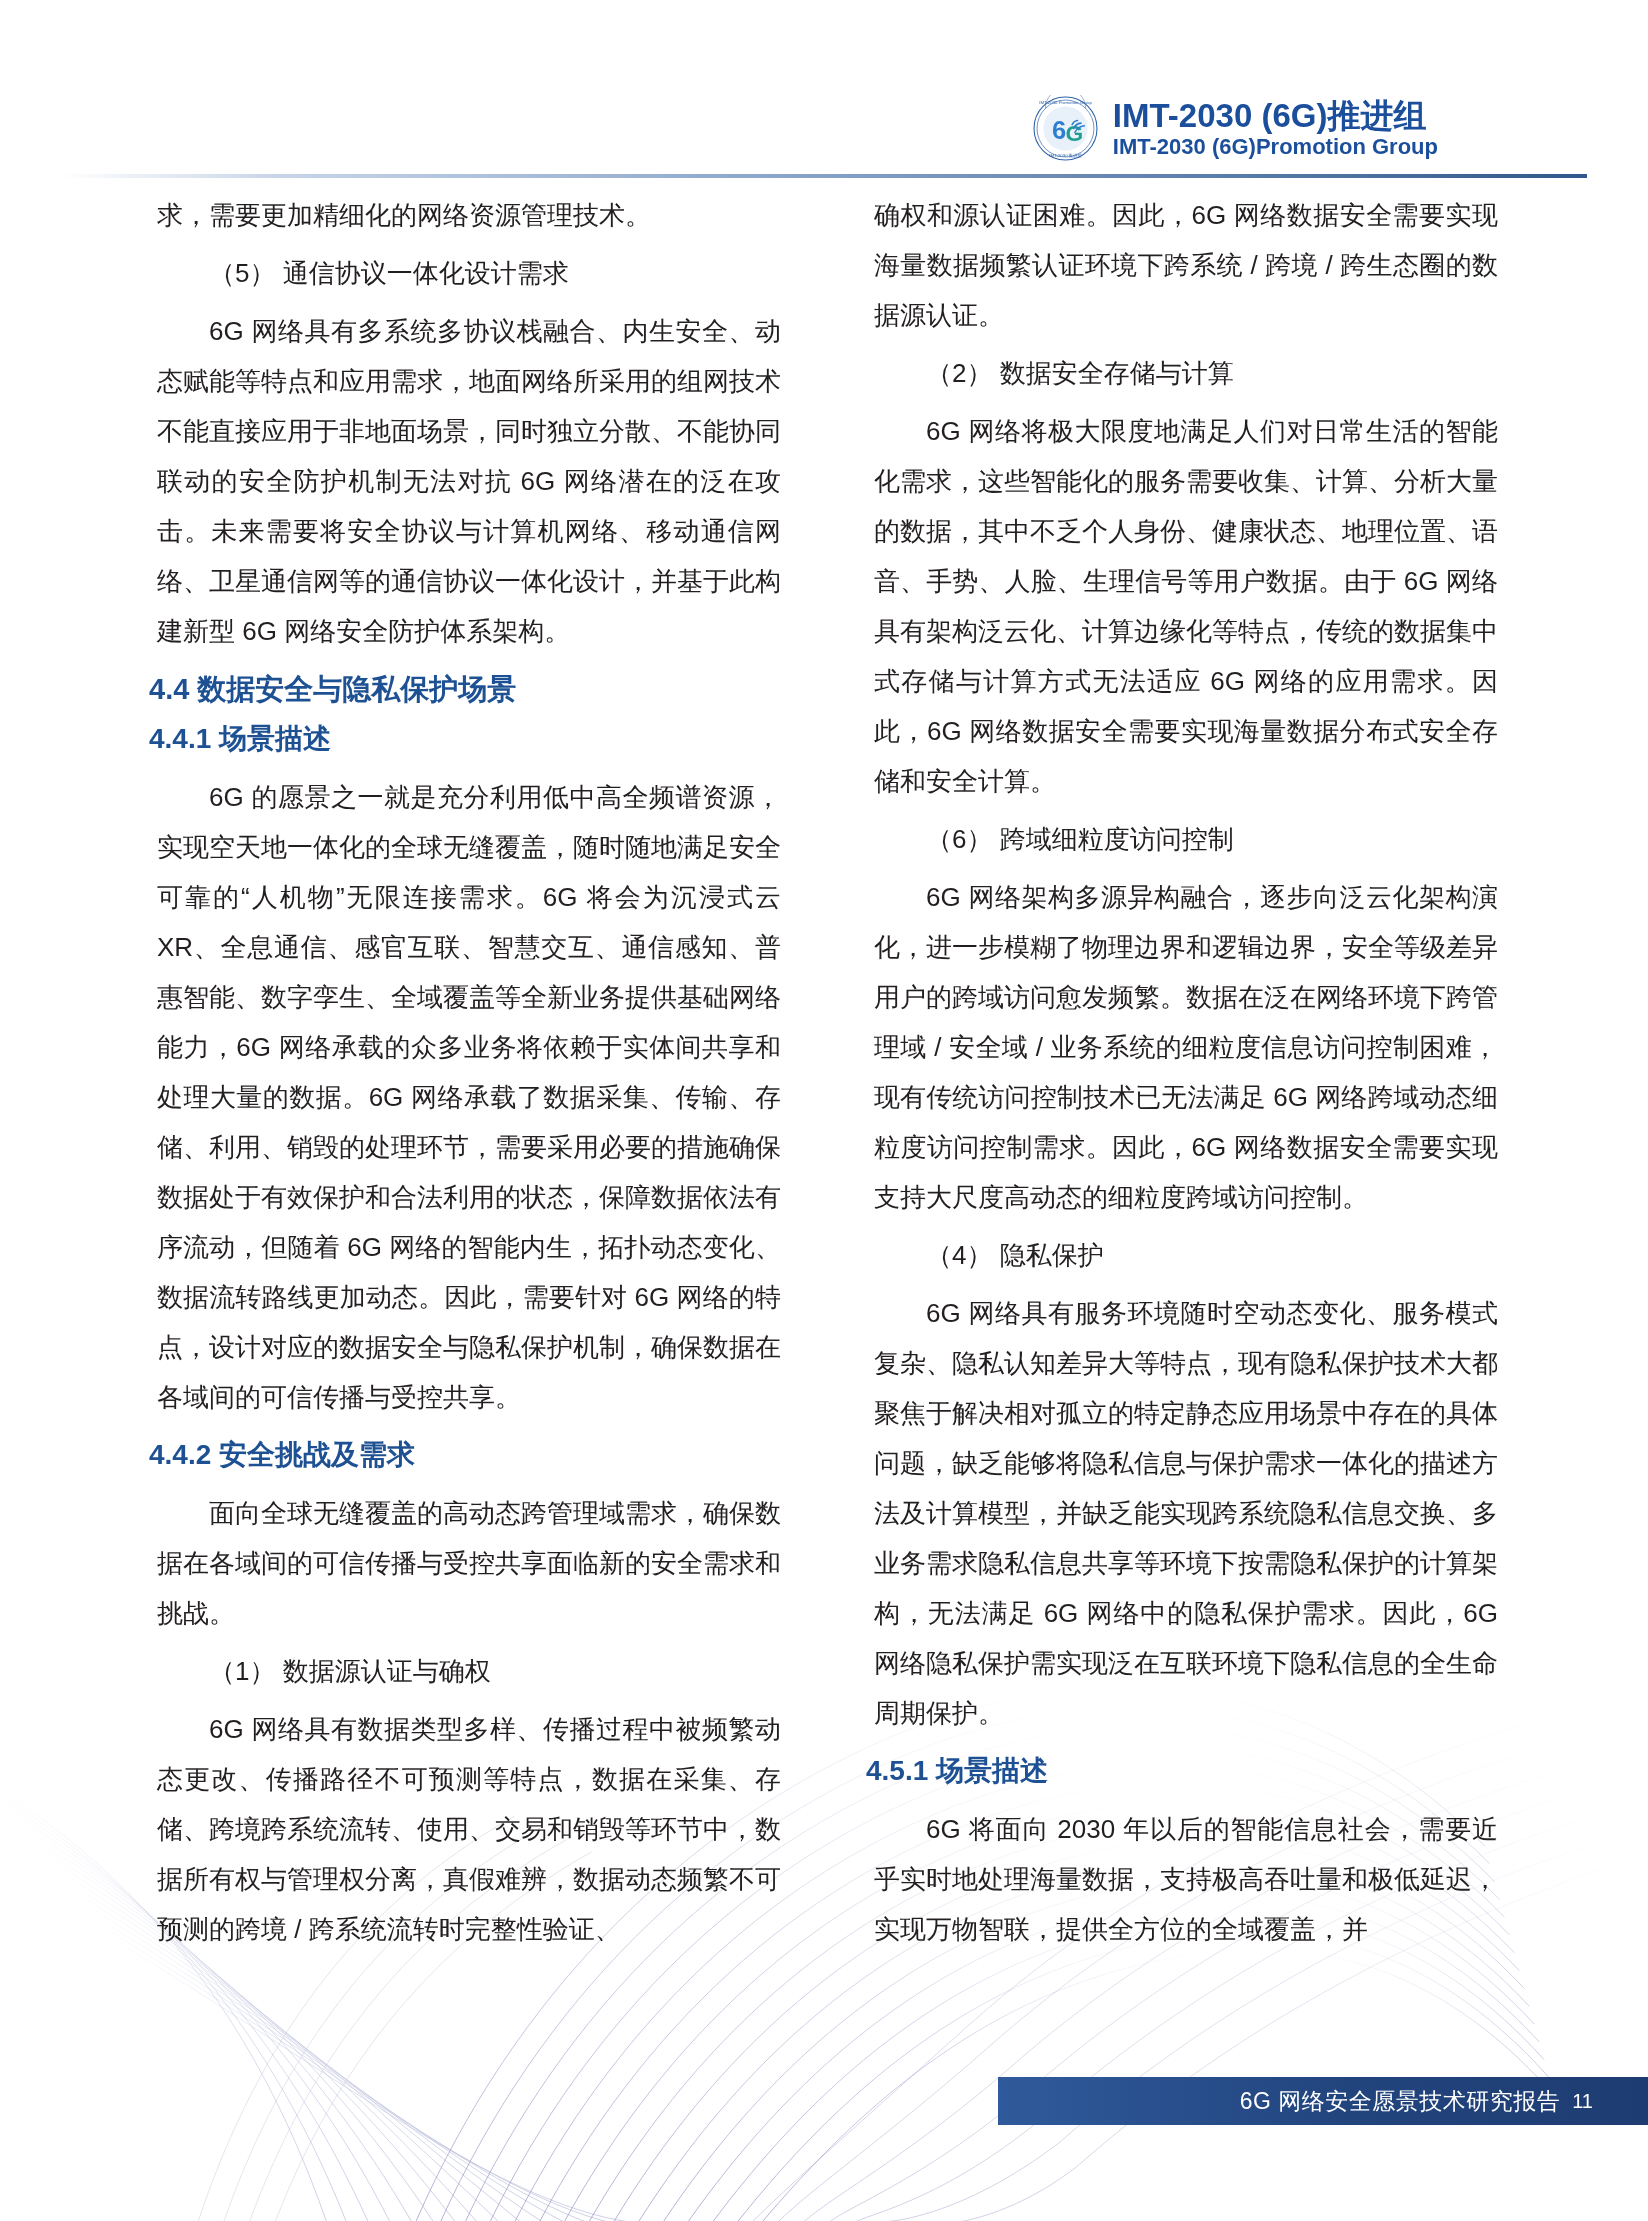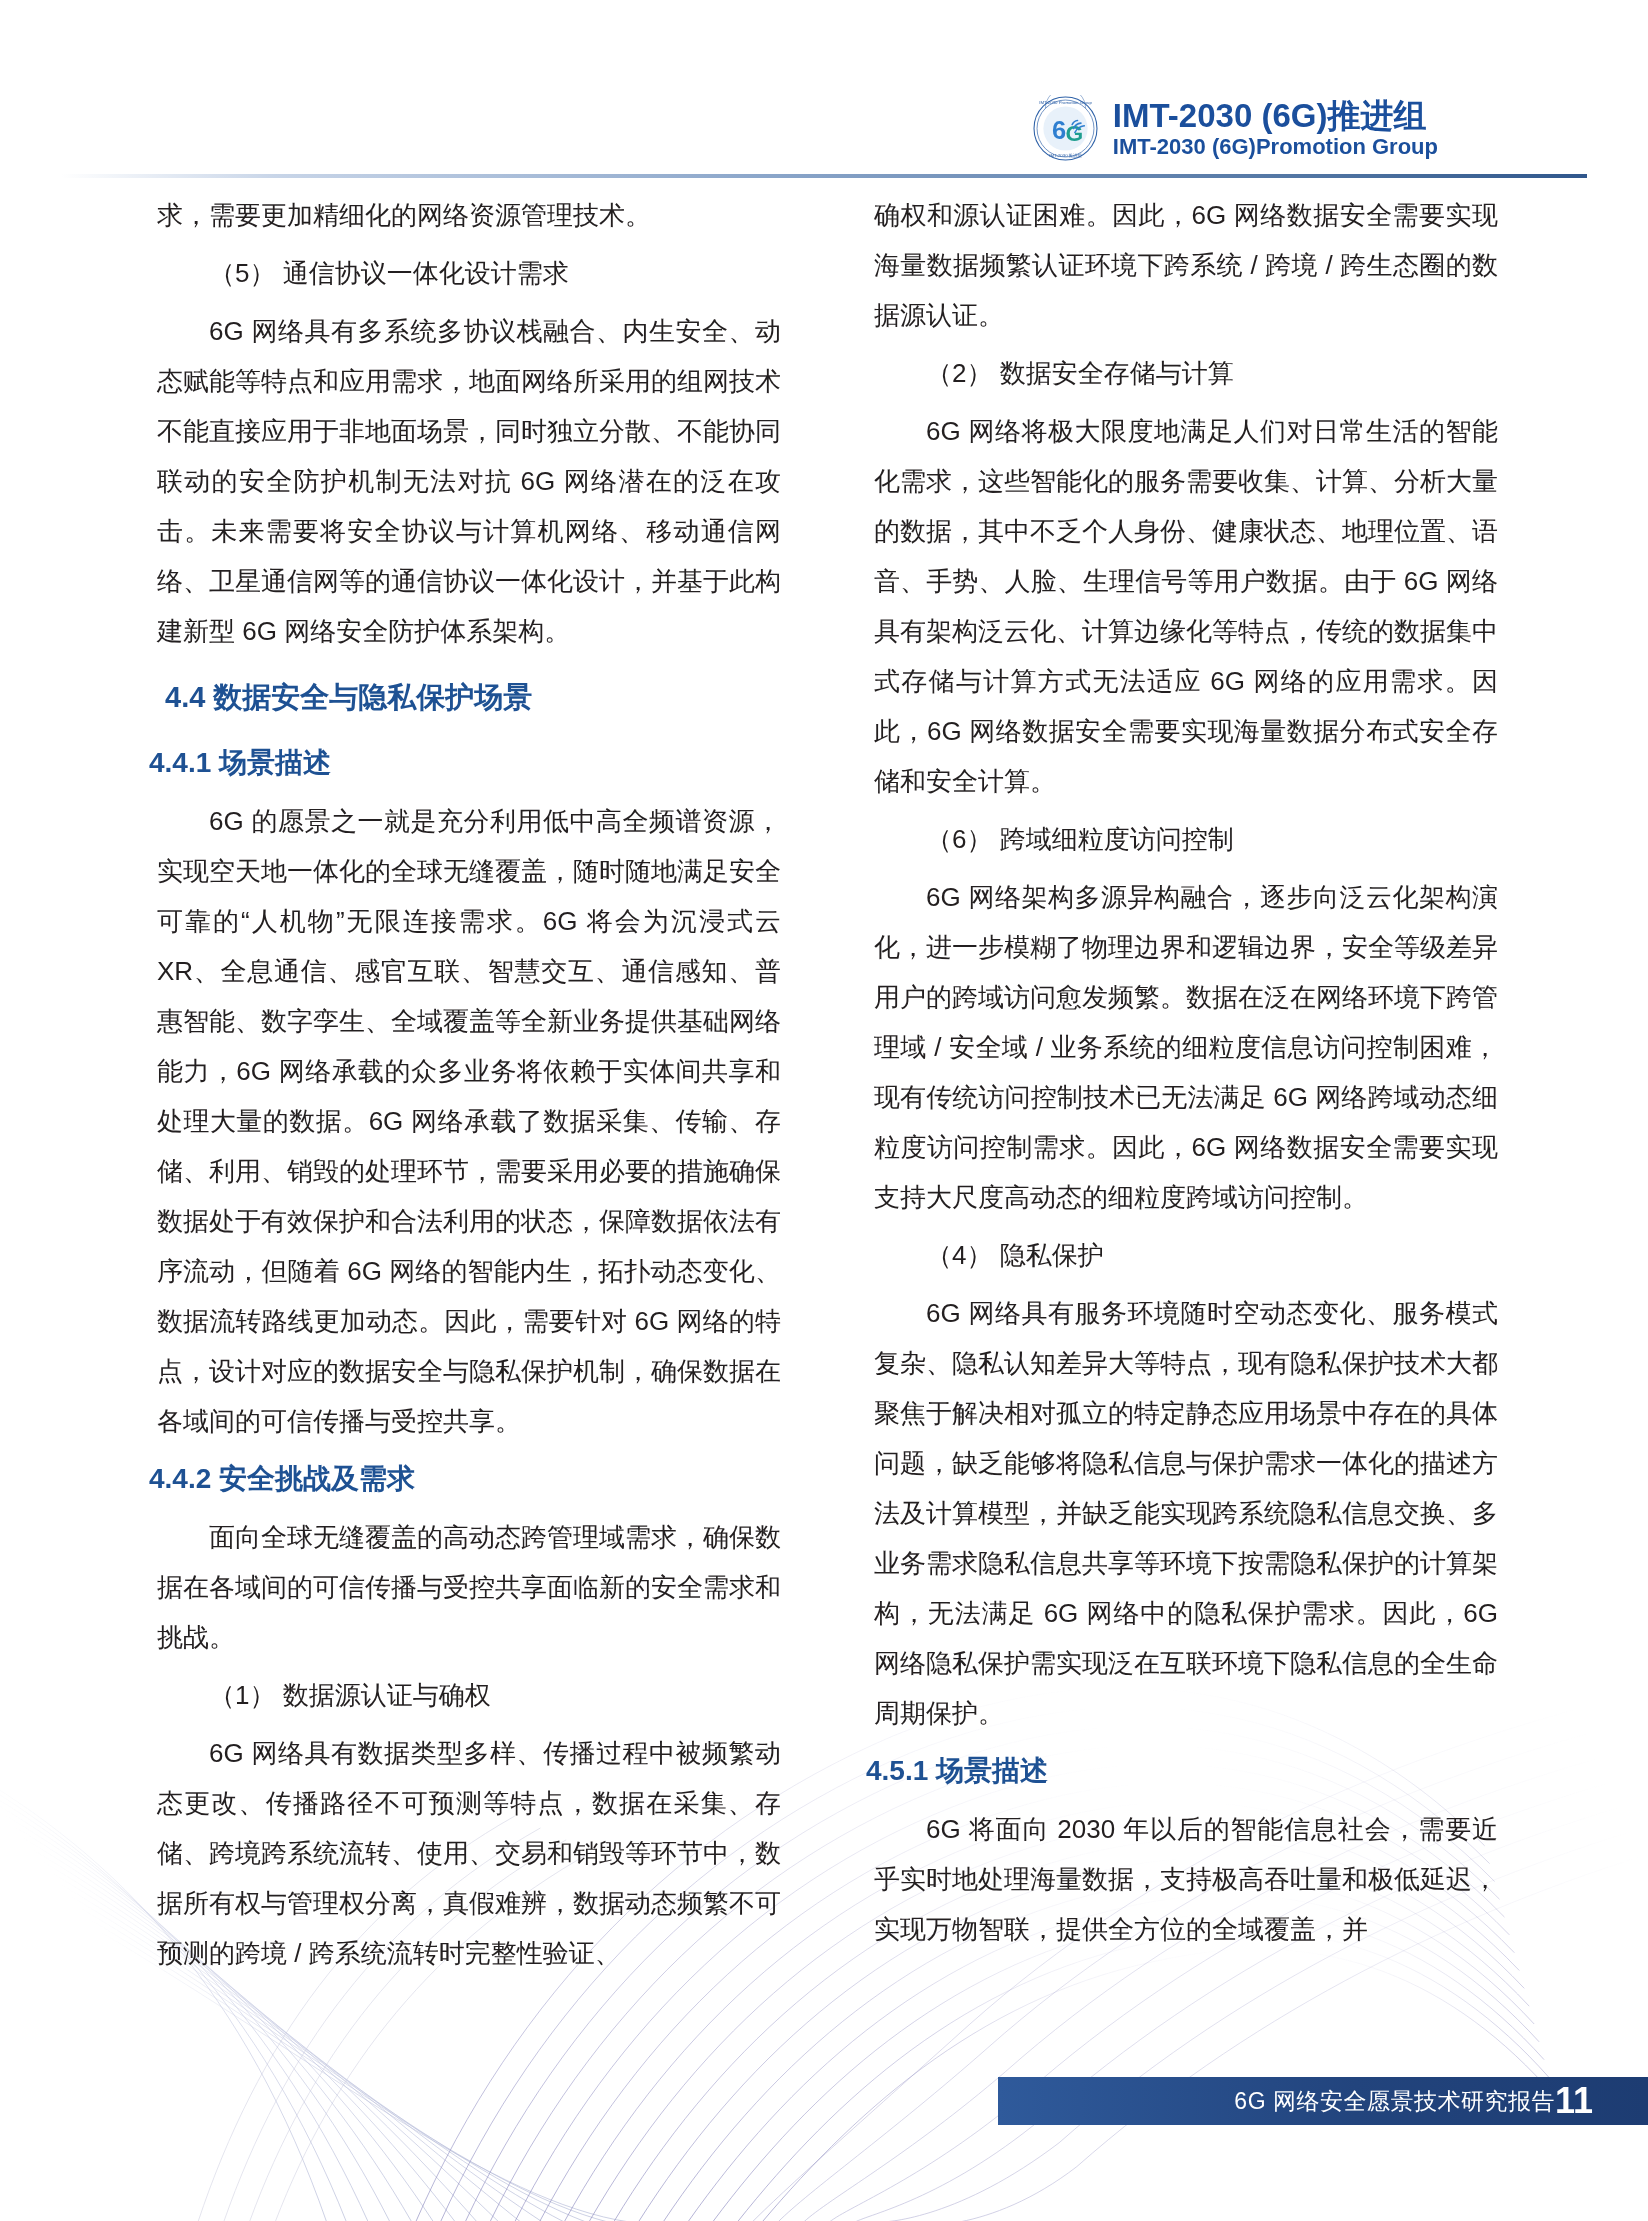--- a/index.html
+++ b/index.html
@@ -97,21 +97,21 @@
     color: #231f20;
     text-align: justify;
     text-justify: inter-ideograph;
     font-family: "Liberation Sans", "DejaVu Sans", sans-serif;
     font-weight: 400;
   }
   p.indent { text-indent: 2em; }
   p.numbered { text-indent: 2em; }
 
   h2.h2 {
-    margin: 16px;
+    margin: 0;
     font-size: 29px;
     font-weight: 700;
     color: #1e5193;
     line-height: 50px;
   }
   h3.h3 {
     margin: 0;
     font-size: 28px;
     font-weight: 700;
     color: #1e5193;
@@ -138,23 +138,23 @@
     z-index: 3;
     text-align: center;
   }
   .footer-title {
     color: #ffffff;
     font-size: 23px;
     letter-spacing: 0.5px;
   }
   .footer-page {
     color: #ffffff;
-    font-size: 36px;
-    font-weight: 700;
-    margin-left: 0;
+    font-size: 20px;
+    font-weight: 400;
+    margin-left: 12px;
   }
 </style>
 </head>
 <body>
 
 <div class="page">
 
   <svg class="bg-waves" viewBox="0 0 1665 700" preserveAspectRatio="none">
     <defs>
       <linearGradient id="wg1" x1="0" y1="0" x2="0" y2="1">

